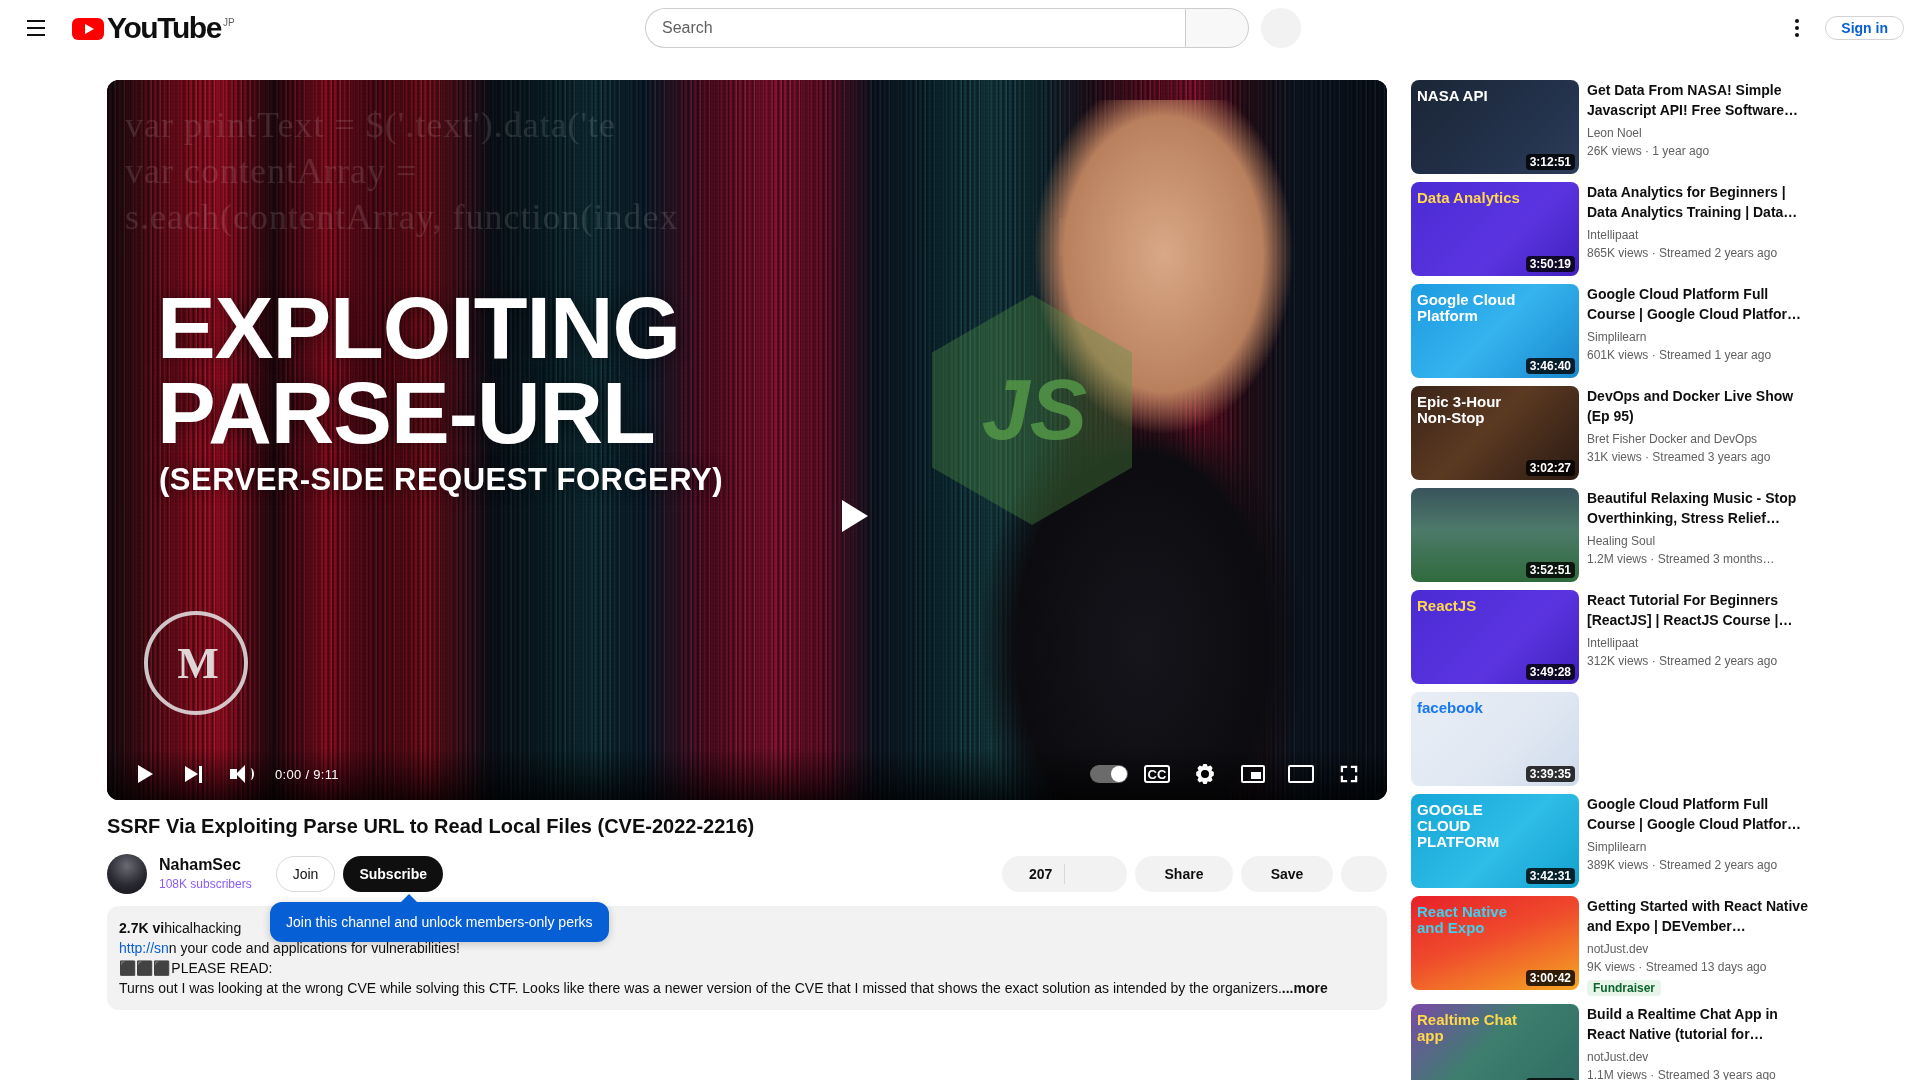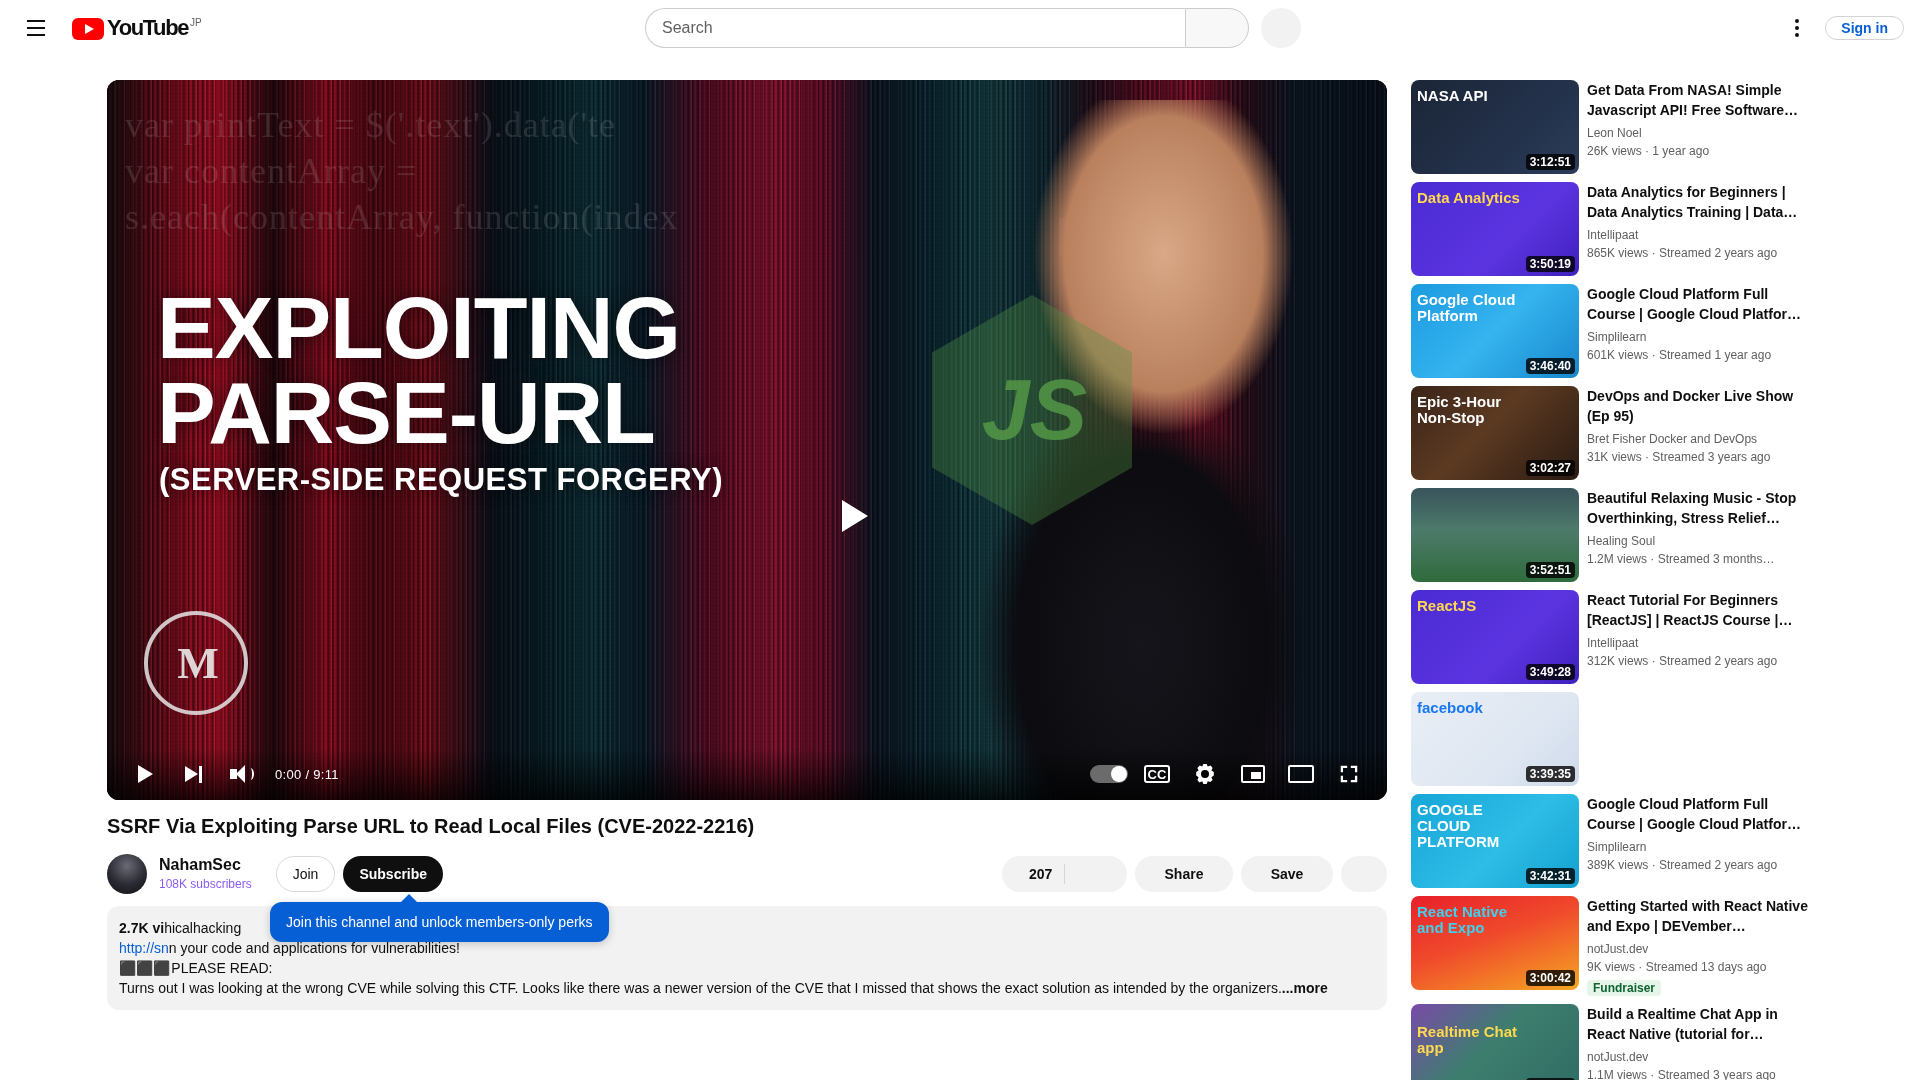--- a/index.html
+++ b/index.html
@@ -33,21 +33,21 @@
   .yt-play-box {
     width: 32px; height: 22px; background: #FF0000; border-radius: 6px;
     display: flex; align-items: center; justify-content: center; margin-top: 1px;
   }
   .yt-play-tri {
     width: 0; height: 0; border-left: 9px solid #fff;
     border-top: 5.5px solid transparent; border-bottom: 5.5px solid transparent;
     margin-left: 2px;
   }
   .yt-word {
-    font-size: 22px; font-weight: bold; letter-spacing: -1.4px;
+    font-size: 30px; font-weight: bold; letter-spacing: -1.4px;
     margin-left: 3px; line-height: 22px; color: #0f0f0f;
     font-family: "Liberation Sans", sans-serif;
   }
   .yt-country { font-size: 10px; color: #606060; margin-left: 2px; line-height: 11px; }
 
   
   .search-wrap {
     position: absolute; left: 645px; top: 8px;
     display: flex; align-items: center;
   }
@@ -570,21 +570,21 @@
       </div>
       <div class="rec-item">
         <div class="rec-thumb" style="background: linear-gradient(160deg, rgb(232, 32, 42) 0%, rgb(239, 74, 44) 45%, rgb(245, 166, 35) 100%);">
           <div class="thumb-label" style="left: 6px; top: 8px; width: 104px; font-size: 15px; color: rgb(63, 208, 238);">React Native and Expo</div>
           <div class="rec-dur">3:00:42</div>
         </div>
         <div class="rec-meta"><div class="rec-title">Getting Started with React Native and Expo | DEVember…</div><div class="rec-chan">notJust.dev</div><div class="rec-stats">9K views  ·  Streamed 13 days ago</div><div class="rec-badge">Fundraiser</div></div>
       </div>
       <div class="rec-item">
         <div class="rec-thumb" style="background: linear-gradient(135deg, rgb(122, 74, 168) 0%, rgb(61, 126, 110) 45%, rgb(47, 107, 99) 100%);">
-          <div class="thumb-label" style="left: 6px; top: 20px; width: 104px; font-size: 15px; color: rgb(255, 216, 77);">Realtime Chat app</div>
+          <div class="thumb-label" style="left: 6px; top: 8px; width: 104px; font-size: 15px; color: rgb(255, 216, 77);">Realtime Chat app</div>
           <div class="rec-dur">3:48:59</div>
         </div>
         <div class="rec-meta">
           <div class="rec-title">Build a Realtime Chat App in React Native (tutorial for…</div>
           <div class="rec-chan">notJust.dev</div>
           <div class="rec-stats">1.1M views  ·  Streamed 3 years ago</div>
         </div>
       </div>
     </div>
 </div>

